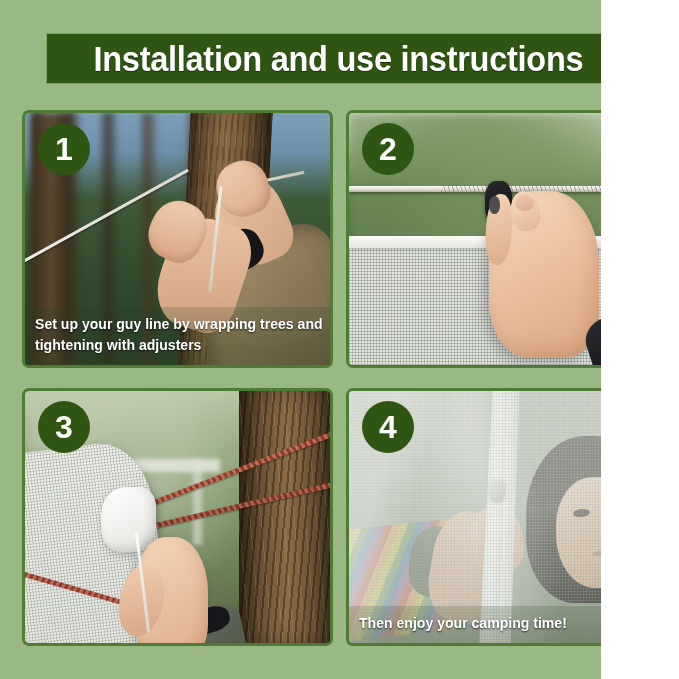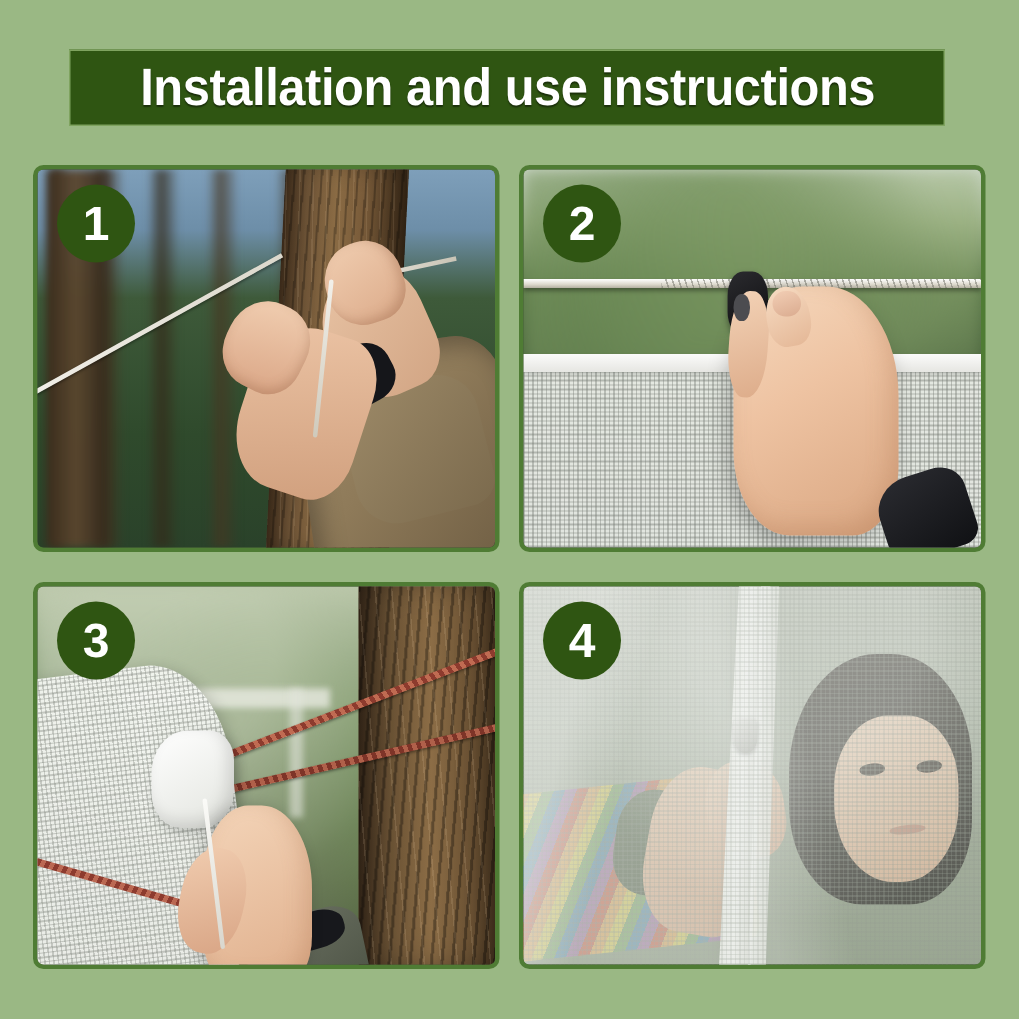--- a/index.html
+++ b/index.html
@@ -2,25 +2,26 @@
 <html><head>
 <meta charset="utf-8">
 <style>
   html, body {
     margin: 0;
     padding: 0;
     background: #ffffff;
   }
   #page {
     position: relative;
-    width: 679px;
+    width: 571px;
     height: 679px;
     background: #9ab884;
     overflow: hidden;
     font-family: "Liberation Sans", sans-serif;
+    padding-left: 30px;
   }
 
   
   .title-banner {
     position: absolute;
     left: 46px;
     top: 33px;
     width: 584px;
     height: 51px;
     background: #2f5512;
@@ -626,20 +627,24 @@
         <div class="p1-cuff"></div>
         <div class="p1-armL"></div>
         <div class="p1-rope"></div>
         <div class="p1-rope3"></div>
         <div class="p1-handR"></div>
         <div class="p1-rope2"></div>
         <div class="p1-handL"></div>
       </div>
       <div class="badge">
         <span>1</span>
+      </div>
+      <div class="caption">
+        <div class="caption-line">Set up your guy line by wrapping trees and</div>
+        <div class="caption-line">tightening with adjusters</div>
       </div>
     </div>
 
     <div class="panel">
       <div class="photo">
         <div class="p2-bg"></div>
         <div class="p2-blur"></div>
         <div class="p2-net"></div>
         <div class="p2-net-mesh"></div>
         <div class="p2-net-hem"></div>
@@ -700,16 +705,19 @@
         <div class="p4-hand"></div>
         <div class="p4-zip-strip"></div>
         <div class="p4-zip-strip2"></div>
         <div class="p4-zip-pull"></div>
         <div class="p4-mesh"></div>
         <div class="p4-sheen"></div>
       </div>
       <div class="badge">
         <span>4</span>
       </div>
+      <div class="caption">
+        <div class="caption-line">Then enjoy your camping time!</div>
+      </div>
     </div>
 
   </div>
 </div>
 
 </body></html>

